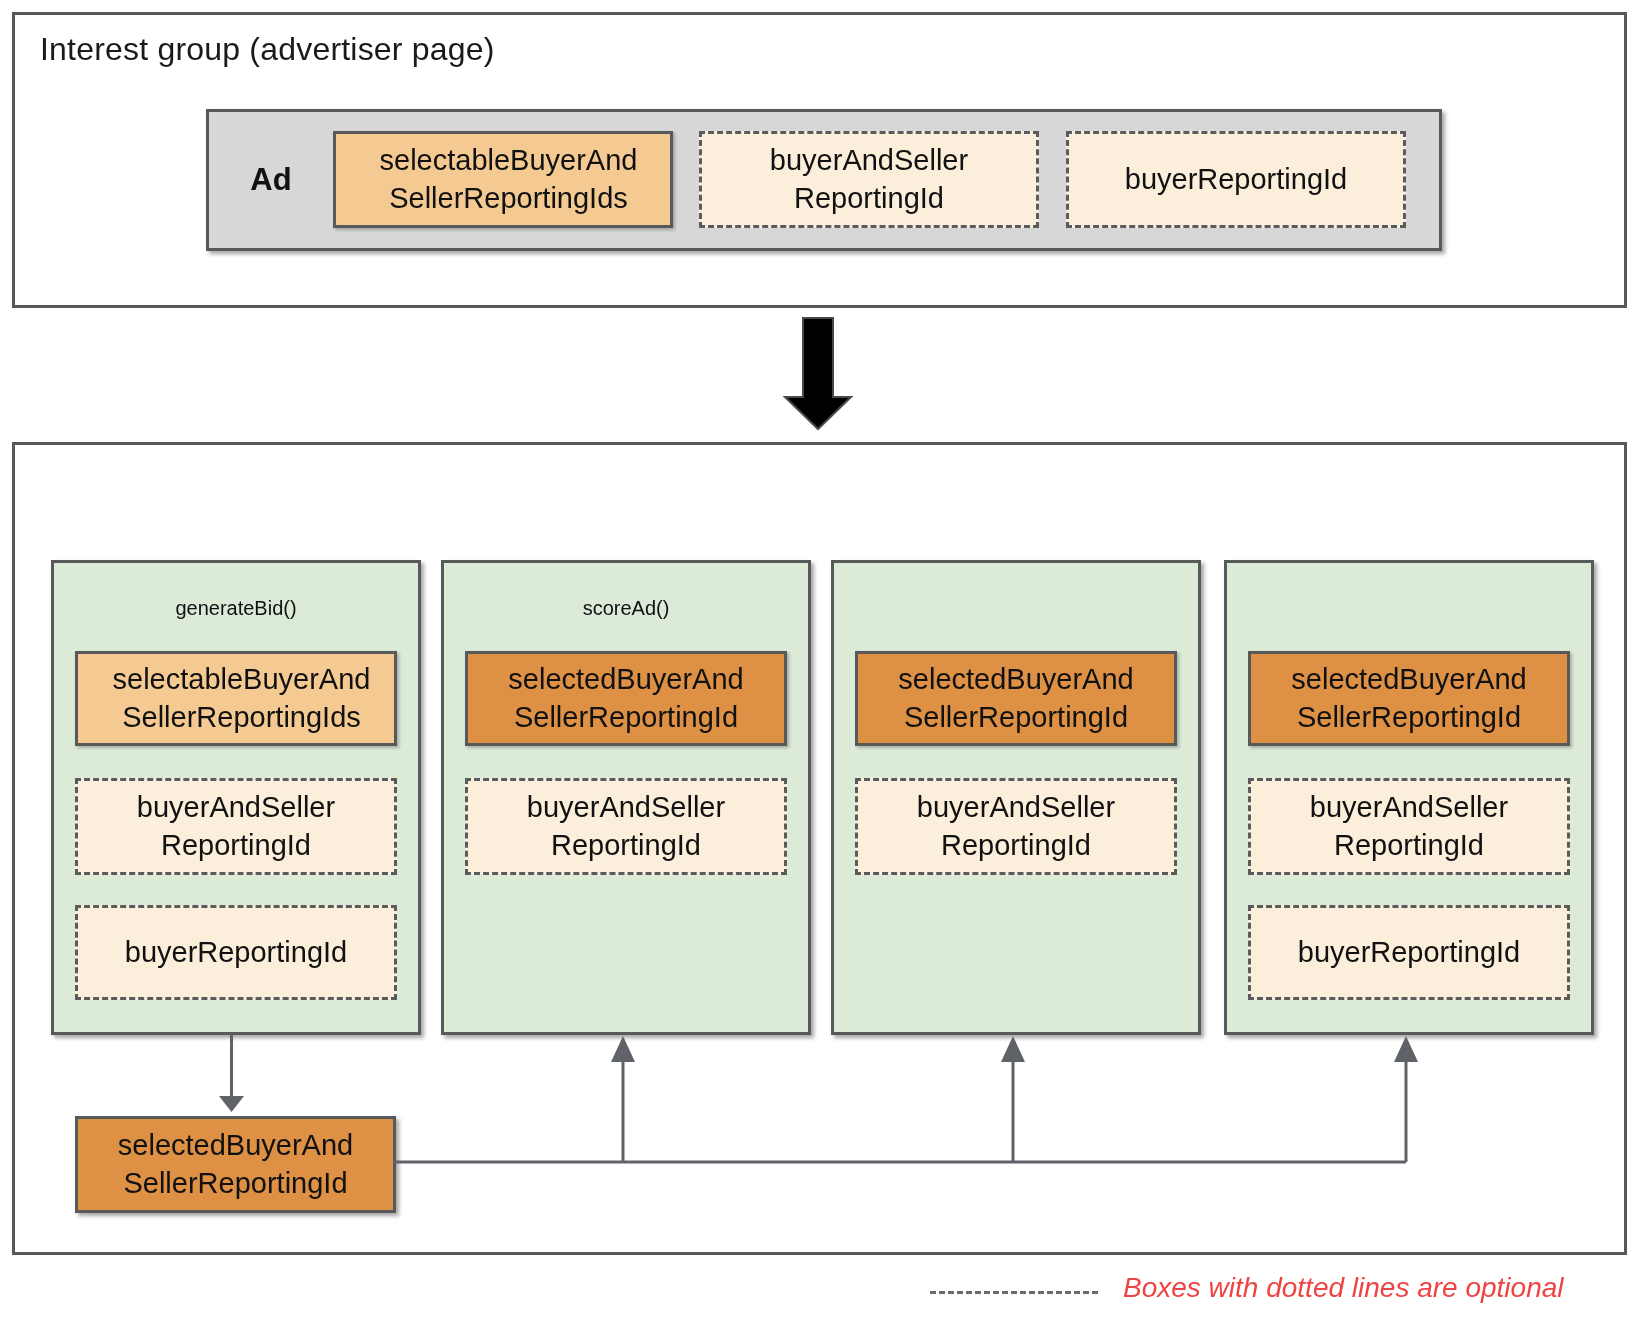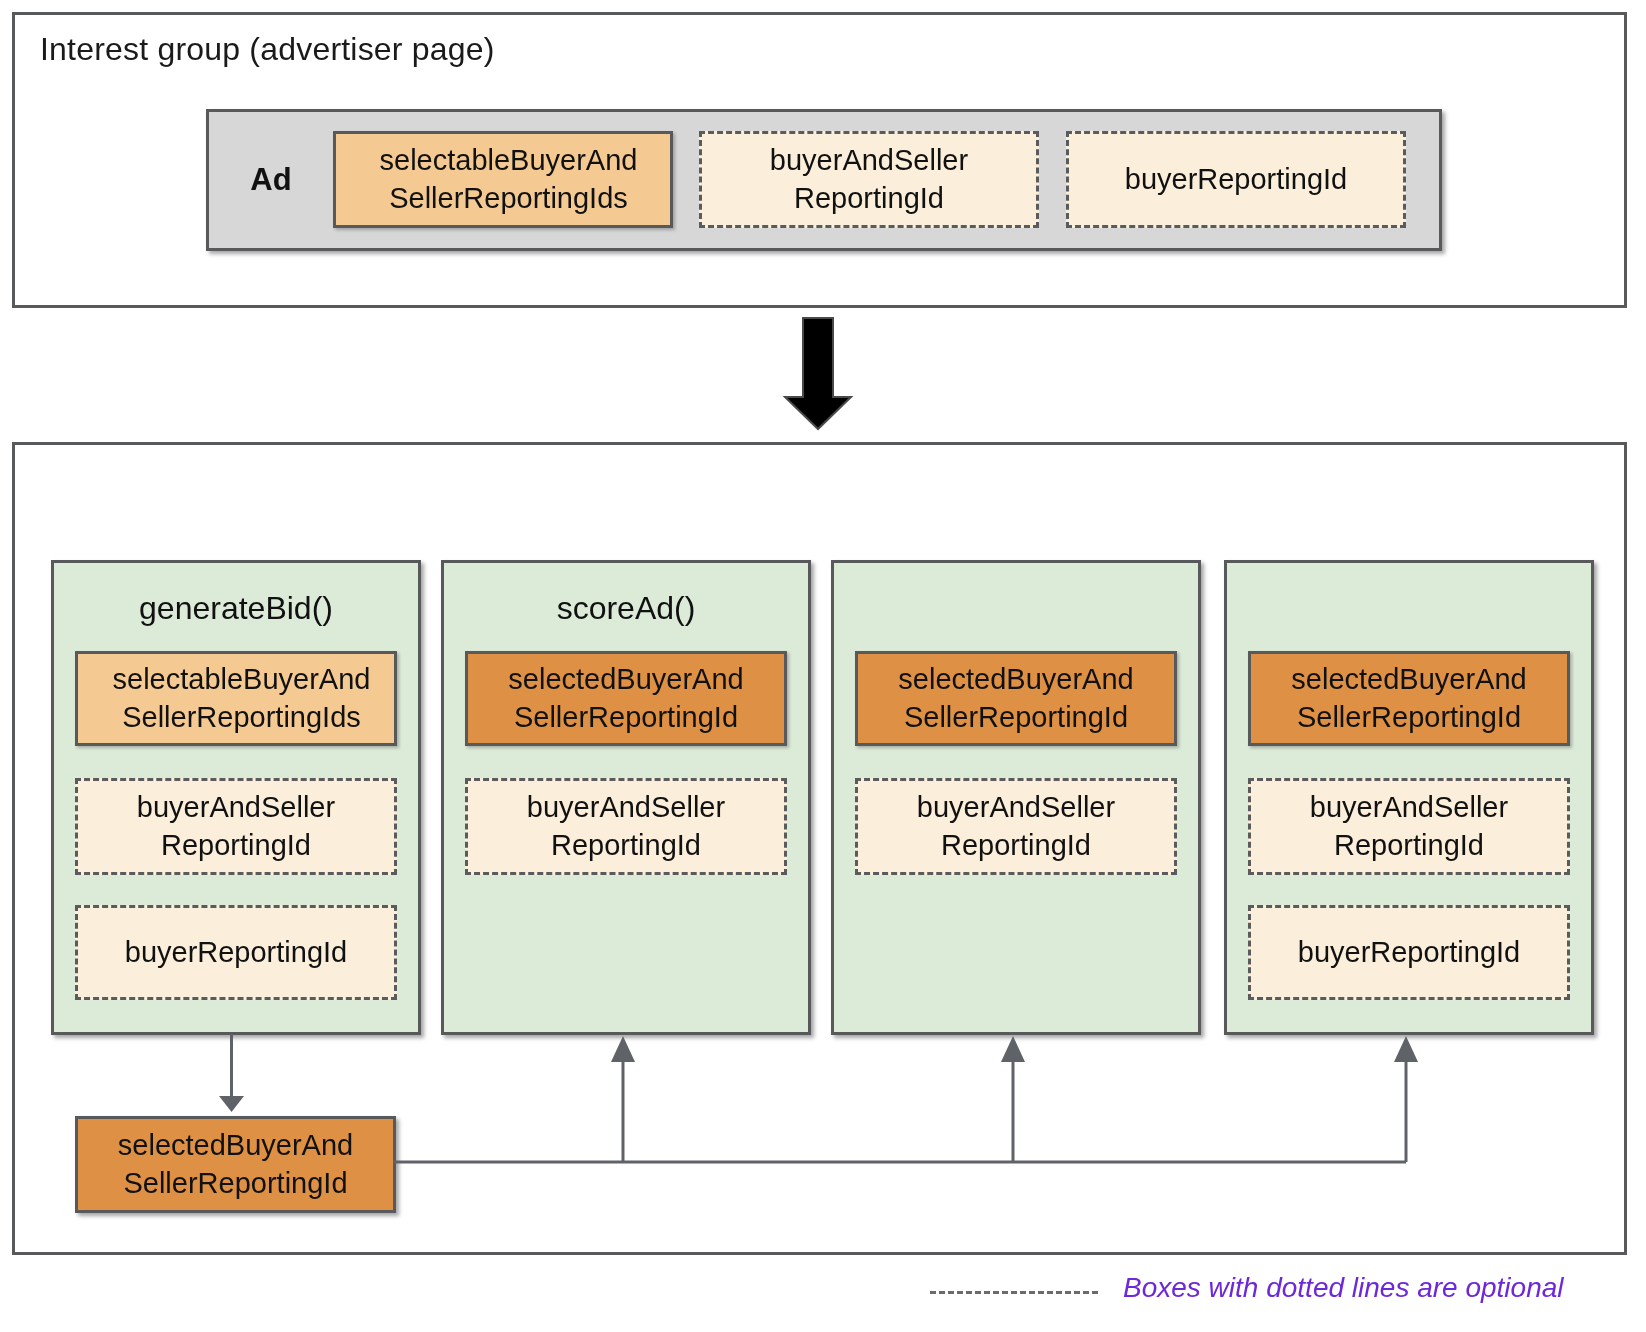--- a/index.html
+++ b/index.html
@@ -48,21 +48,21 @@
   .dashed{background:var(--cream);border:3px dashed #5a5b5d;}
   
   #auction-panel{top:442px;height:813px;}
   .fn-col{
     position:absolute;top:115px;width:370px;height:475px;box-sizing:border-box;
     background:var(--green-fill);border:3px solid var(--panel-border);
     box-shadow:3px 3px 4px rgba(0,0,0,0.35);
   }
   .fn-title{
     position:absolute;left:0;top:0;width:100%;height:91px;
-    display:flex;align-items:center;justify-content:center;font-size:32px;
+    display:flex;align-items:center;justify-content:center;font-size:20px;
   }
   .col-box{
     position:absolute;left:21px;width:322px;box-sizing:border-box;
     display:flex;align-items:center;justify-content:center;text-align:center;
     font-size:29px;line-height:1.3;white-space:pre-line;
   }
   .row1{top:88px;height:95px;}
   .row2{top:215px;height:97px;}
   .row3{top:342px;height:95px;}
   .selected-output{
@@ -75,21 +75,21 @@
   
   .overlay-svg{position:absolute;left:0;top:0;pointer-events:none;}
   
   .legend{position:absolute;left:930px;top:1272px;width:700px;height:48px;}
   .legend-dash{
     position:absolute;left:0;top:19px;width:168px;height:0;
     border-top:3px dashed #6a6b6d;
   }
   .legend-text{
     position:absolute;left:193px;top:0;font-size:28px;font-style:italic;
-    color:#6d28d9;white-space:nowrap;
+    color:#ef4444;white-space:nowrap;
   }
 </style>
 </head>
 <body>
 
 <div class="canvas">
 
   <section class="panel" id="interest-panel">
     <div class="panel-title">Interest group (advertiser page)</div>
     <div class="ad-container">

